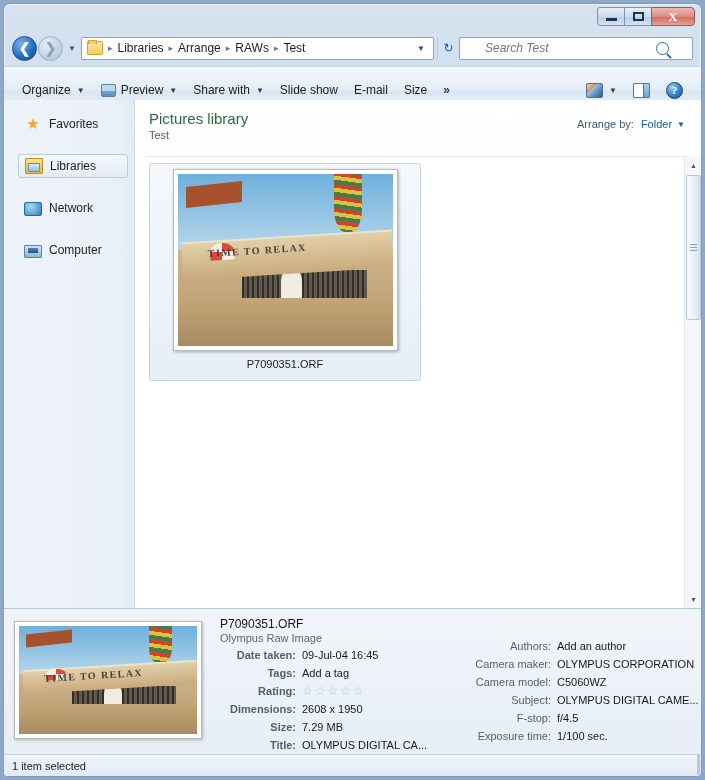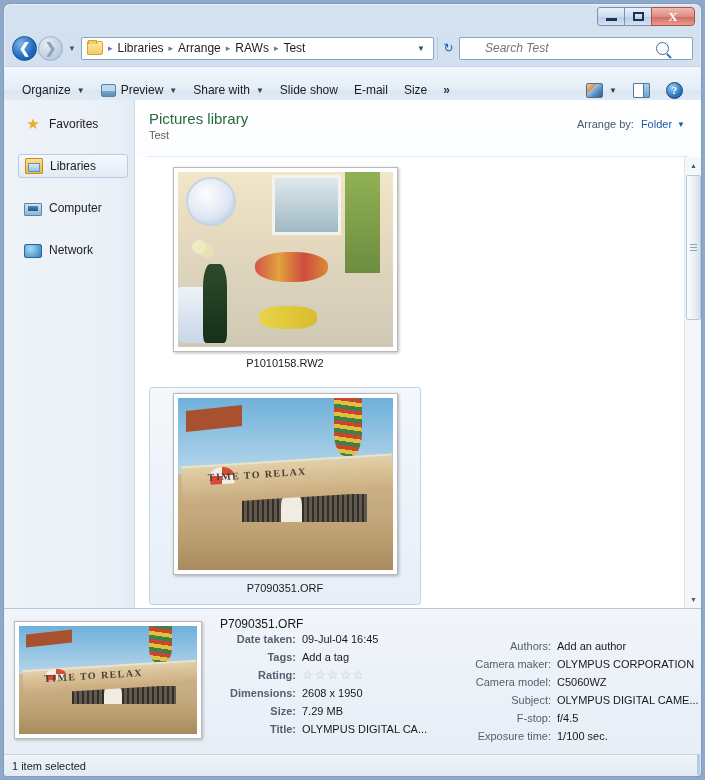--- a/index.html
+++ b/index.html
@@ -424,61 +424,44 @@
     <div id="navpane">
       <div class="nav-item">
         <span class="nav-ico ico-star">★</span>
         <span>Favorites</span>
       </div>
       <div class="nav-item sel">
         <span class="nav-ico ico-lib"></span>
         <span>Libraries</span>
       </div>
       <div class="nav-item">
+        <span class="nav-ico ico-net"></span>
+        <span>Network</span>
+      </div>
+      <div class="nav-item">
         <span class="nav-ico ico-comp"></span>
         <span>Computer</span>
-      </div>
-      <div class="nav-item">
-        <span class="nav-ico ico-net"></span>
-        <span>Network</span>
       </div>
     </div>
 
     <div id="content">
 
       <div id="libheader">
         <div id="libtitle">Pictures library</div>
         <div id="libsub">Test</div>
         <div id="arrange">
           <span>Arrange by:</span>
           <span id="arrangeval">Folder</span>
           <span id="arrangecaret">▼</span>
         </div>
       </div>
       <div id="headline"></div>
 
       <div id="grid">
 
-        <div class="tile">
-          <div class="thumb-wrap">
-            <div class="thumb">
-              <div class="photo p-kitchen">
-                <span class="plate"></span>
-                  <span class="win"></span>
-                  <span class="bamb"></span>
-                <span class="flow"></span>
-                  <span class="vase"></span>
-                  <span class="bottle"></span>
-                <span class="fruit"></span>
-                  <span class="ban"></span>
-              </div>
-            </div>
-          </div>
-          <div class="tile-label">P1010158.RW2</div>
-        </div>
 
         <div class="tile sel">
           <div class="thumb-wrap">
             <div class="thumb">
               <div class="photo p-relax">
                 <span class="sky"></span>
                   <span class="roof"></span>
                   <span class="flag"></span>
                 <span class="chairs"></span>
                   <span class="person"></span>
@@ -520,20 +503,21 @@
             <span class="beam"></span>
               <span class="umb"></span>
             <span class="sign">TIME TO RELAX</span>
           </div>
         </div>
       </div>
 
       <div id="detail-cols">
         <div class="dcol left">
           <div id="dfilename">P7090351.ORF</div>
+          <div id="dfiletype">Olympus Raw Image</div>
 
           <div class="drow">
             <span class="dlabel">Date taken:</span>
             <span class="dvalue">09-Jul-04 16:45</span>
           </div>
           <div class="drow">
             <span class="dlabel">Tags:</span>
             <span class="dvalue">Add a tag</span>
           </div>
           <div class="drow">

